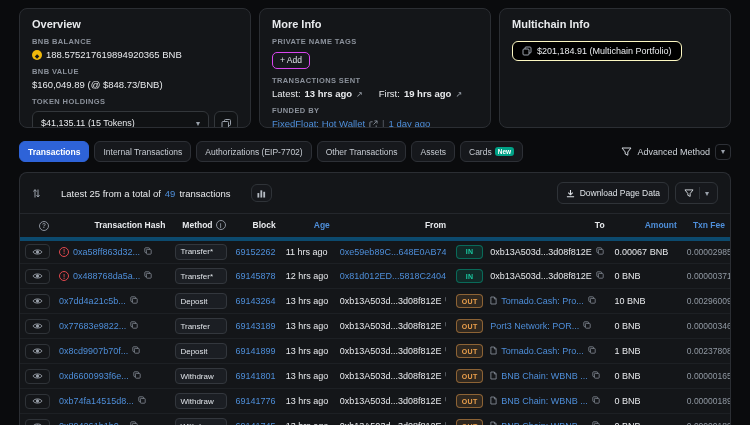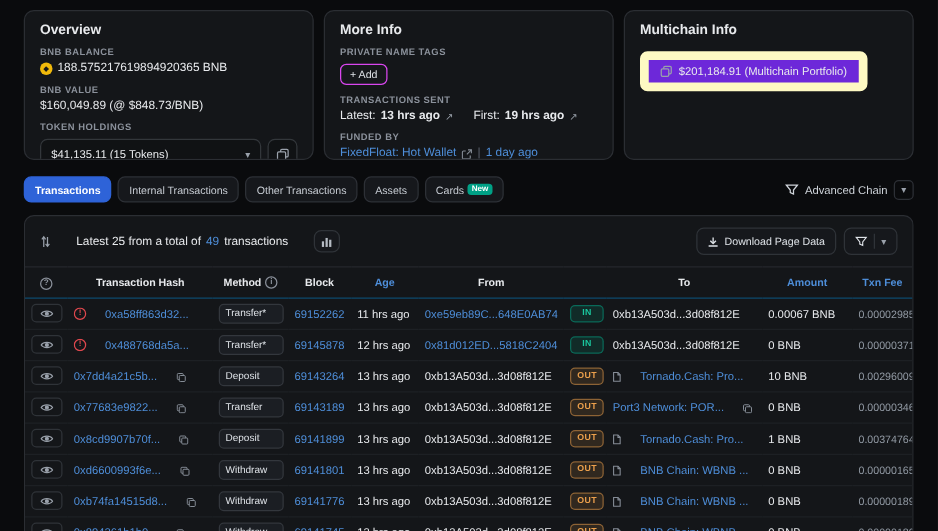--- a/index.html
+++ b/index.html
@@ -17,40 +17,40 @@
   .select-box{width:178px;height:24px;background:#101214;border:1px solid #33373b;border-radius:6px;display:flex;align-items:center;justify-content:space-between;padding:0 8px;font-size:9px;cursor:pointer}
   .chev{color:#9aa1ab;font-size:8px}
   .sq-btn{width:24px;height:24px;background:#101214;border:1px solid #33373b;border-radius:6px;display:inline-flex;align-items:center;justify-content:center;cursor:pointer}
   .mini-btn{height:17px;display:inline-flex;align-items:center;gap:3px;padding:0 7px;background:#16181c;border:1px solid #d946ef;border-radius:5px;font-size:8.5px;color:#dfe3e8;cursor:pointer;margin-top:1px}
   .sent-line{font-size:9.5px;display:flex;align-items:flex-end;gap:4px;white-space:nowrap}
   .sent-gap{width:8px}
   .arrow-up{color:#9aa1ab;font-size:8px}
   .funded-line{font-size:9.5px;display:flex;align-items:flex-end;gap:4px;white-space:nowrap}
   .divider-char{color:#5c636d}
   .link{color:var(--link-blue,#4e8ed9);text-decoration:none;cursor:pointer}
-  .portfolio-pill{display:inline-flex;align-items:center;gap:5px;margin-top:8px;padding:4px 9px;background:#6d28d9;border:7px solid #fef9c3;border-radius:6px;font-size:9px;color:#e8eaed;cursor:pointer}
+  .portfolio-pill{display:inline-flex;align-items:center;gap:5px;margin-top:8px;padding:4px 9px;background:#000000;border:1px solid #fef9c3;border-radius:6px;font-size:9px;color:#e8eaed;cursor:pointer}
   
   .tabs-row{display:flex;align-items:center;gap:5px;padding:13px 19px 0 19px}
   .tab{height:21px;display:inline-flex;align-items:center;gap:3px;padding:0 8px;border-radius:6px;font-size:8.5px;color:#c6cbd2;background:#16181c;border:1px solid #2d3036;cursor:pointer;white-space:nowrap;font-family:inherit}
   .tab.active{background:var(--accent-blue,#2e63d8);border-color:var(--accent-blue,#2e63d8);color:#fff;font-weight:700}
   .new-badge{background:var(--green,#00a186);color:#fff;font-size:6.5px;font-weight:700;padding:1px 3px;border-radius:3px}
   .adv-filter{margin-left:auto;display:flex;align-items:center;gap:5px;color:#cfd4da;font-size:9px;cursor:pointer}
   .chev-btn{width:16px;height:16px;display:inline-flex;align-items:center;justify-content:center;border:1px solid #2d3036;border-radius:4px;color:#9aa1ab;font-size:8px;cursor:pointer;background:transparent}
   
   .table-card{margin:10px 19px 0 19px;background:#141619;border:1px solid #2b2e33;border-bottom:none;border-radius:8px 8px 0 0;height:300px;overflow:hidden}
   .table-top{display:flex;align-items:center;gap:20px;padding:9px 12px}
   .summary{font-size:9.5px;display:flex;align-items:center;gap:4px;white-space:nowrap}
   .pill-btn{height:22px;display:inline-flex;align-items:center;gap:5px;padding:0 8px;background:#16181c;border:1px solid #2f3338;border-radius:6px;font-size:8.5px;color:#dfe3e8;cursor:pointer;font-family:inherit}
   .top-right{margin-left:auto;display:flex;gap:6px;align-items:center}
   .vdiv{width:1px;height:12px;background:#2f3338}
   table{width:100%;border-collapse:collapse;table-layout:fixed}
-  thead th{font-size:8.5px;font-weight:700;text-align:center;padding:6px 5px;border-top:1px solid #24272c;border-bottom:1px solid #0c4a6e;color:#e8eaed;white-space:nowrap}
+  thead th{font-size:8.5px;font-weight:700;text-align:right;padding:6px 5px;border-top:1px solid #24272c;border-bottom:4px solid #0c4a6e;color:#e8eaed;white-space:nowrap}
   thead th.blue{color:var(--link-blue,#4e8ed9)}
   tbody td{font-size:9px;padding:0 5px;height:25px;border-bottom:1px solid #1d2024;white-space:nowrap;overflow:hidden}
-  .cellflex{display:flex;align-items:flex-end;gap:15px;overflow:hidden}
+  .cellflex{display:flex;align-items:flex-start;gap:4px;overflow:hidden}
   .eye-btn{width:25px;height:15px;border:1px solid #2f3338;border-radius:4px;background:transparent;display:inline-flex;align-items:center;justify-content:center;cursor:pointer}
   .method-pill{display:inline-block;min-width:52px;font-size:8px;padding:2.5px 4px;border-radius:4px;background:#1b1e23;border:1px solid #33373d;color:#dfe3e8}
   .badge{display:inline-block;width:27px;text-align:center;font-size:7px;font-weight:700;padding:2.5px 0;border-radius:4px;letter-spacing:.3px}
   .badge-in{color:#19c9a0;background:rgba(0,185,148,.13);border:1px solid rgba(0,185,148,.45)}
   .badge-out{color:#eca04c;background:rgba(236,160,76,.13);border:1px solid rgba(236,160,76,.5)}
   .err{display:inline-flex;width:10px;height:10px;min-width:10px;border-radius:50%;border:1px solid var(--error-red,#e0484e);color:var(--error-red,#e0484e);font-size:6.5px;font-weight:700;align-items:center;justify-content:center}
   .fee{color:#9199a3;font-size:8.5px}
   .qicon{width:10px;height:10px;border:1px solid #8b919b;border-radius:50%;color:#8b919b;font-size:6.5px;display:inline-flex;align-items:center;justify-content:center;font-weight:700}
   .copy-ic,.doc-ic,.out-ic{display:inline-flex;cursor:pointer}
 </style>
@@ -125,31 +125,32 @@
       </span>
       <span>$201,184.91 (Multichain Portfolio)</span>
     </div>
   </div>
 </div>
 
 <div class="tabs-row">
   <div style="display:flex;gap:5px;align-items:center" id="tabs">
       <button class="tab active">Transactions</button>
       <button class="tab">Internal Transactions</button>
+      <button class="tab">Authorizations (EIP-7702)</button>
       <button class="tab">Other Transactions</button>
       <button class="tab">Assets</button>
       <button class="tab">Cards<span class="new-badge">New</span></button>
     </div>
   <div class="adv-filter">
     <span class="icon">
       <svg width="11" height="10" viewBox="0 0 11 10" fill="none" stroke="#cfd4da" stroke-width="1">
           <path d="M1 1 h9 L6.8 5 v3.2 L4.2 7 V5 Z"></path>
         </svg>
     </span>
-    <span>Advanced Chain</span>
+    <span>Advanced Method</span>
     <span class="chev-btn">▾</span>
   </div>
 </div>
 
 <div class="table-card">
   <div class="table-top">
     <span class="icon">
       <svg width="9" height="11" viewBox="0 0 9 11" stroke="#9aa1ab" fill="none" stroke-width="1">
           <path d="M3 9.5 V2"></path>
           <path d="M1.5 3.5 L3 1.5 L4.5 3.5"></path>
@@ -463,21 +464,21 @@
               <span class="link">Tornado.Cash: Pro...</span>
               <span class="copy-ic icon">
                 <svg width="8" height="8" viewBox="0 0 10 10" fill="none" stroke="#858c96" stroke-width="1">
                   <rect x="3" y="3" width="6" height="6" rx="1"></rect>
                   <path d="M7 3 V2 a1 1 0 0 0 -1 -1 H2 a1 1 0 0 0 -1 1 v4 a1 1 0 0 0 1 1 h1"></path>
                 </svg>
               </span>
             </div>
           </td>
           <td><span>1 BNB</span></td>
-          <td><span class="fee">0.00374764</span></td>
+          <td><span class="fee">0.00237808</span></td>
         </tr>
         <tr>
           <td><button class="eye-btn">
               <span class="icon">
                 <svg width="11" height="8" viewBox="0 0 12 8" fill="none" stroke="#9aa1ab" stroke-width="1">
                   <path d="M1 4 C3 1, 9 1, 11 4 C9 7, 3 7, 1 4 Z"></path>
                   <circle cx="6" cy="4" r="1.3" fill="#9aa1ab"></circle>
                 </svg>
               </span>
             </button></td>

